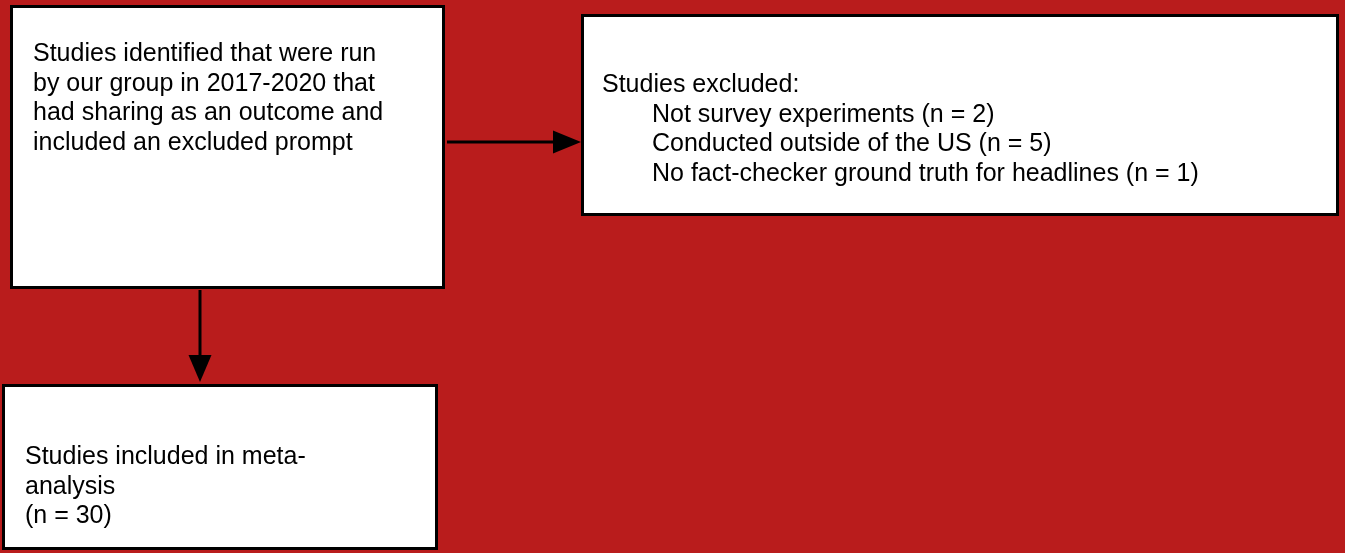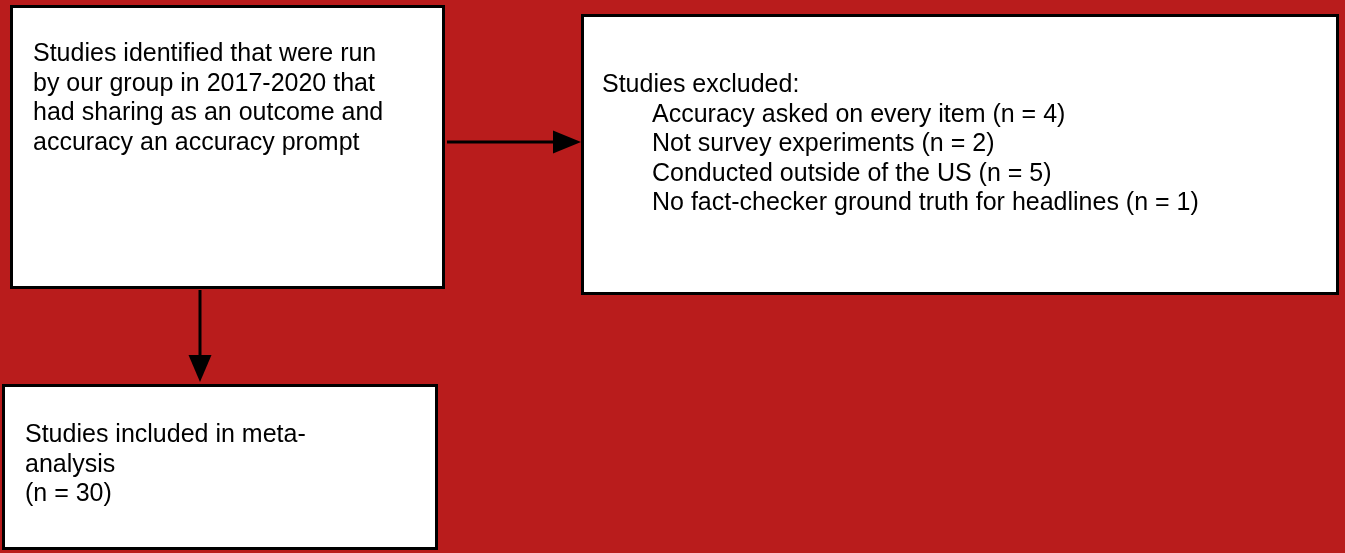--- a/index.html
+++ b/index.html
@@ -19,52 +19,51 @@
     background: #ffffff;
   }
   .box-text {
     font-size: 25px;
     line-height: 29.5px;
     color: #000000;
     white-space: nowrap;
   }
   .box-identified { left: 10px; top: 5px; width: 435px; height: 284px; }
   .box-identified .box-text { padding: 30px 0 0 20px; }
-  .box-excluded { left: 581px; top: 14px; width: 758px; height: 281px; }
+  .box-excluded { left: 581px; top: 14px; width: 758px; height: 202px; }
   .box-excluded .box-text { padding: 52px 0 0 18px; }
   .box-included { left: 2px; top: 384px; width: 436px; height: 166px; }
-  .box-included .box-text { padding: 32px 0 0 20px; }
+  .box-included .box-text { padding: 54px 0 0 20px; }
   .indent { margin-left: 50px; }
   .arrow { position: absolute; display: block; }
   .arrow-right { left: 445px; top: 129px; }
   .arrow-down { left: 186px; top: 289px; }
 </style>
 </head>
 <body>
 
 <div class="canvas">
 
   <div class="box box-identified">
     <div class="box-text">
       <div>Studies identified that were run</div>
       <div>by our group in 2017-2020 that</div>
       <div>had sharing as an outcome and</div>
-      <div>accuracy an accuracy prompt</div>
+      <div>included an excluded prompt</div>
     </div>
   </div>
 
   <svg class="arrow arrow-right" width="140" height="26" viewBox="0 0 140 26" aria-hidden="true">
     <line x1="2" y1="13" x2="112" y2="13" stroke="#000000" stroke-width="3"></line>
     <polygon points="108,1.5 136,13 108,24.5" fill="#000000"></polygon>
   </svg>
 
   <div class="box box-excluded">
     <div class="box-text">
       <div>Studies excluded:</div>
-      <div class="indent">Accuracy asked on every item (n = 4)</div>
       <div class="indent">Not survey experiments (n = 2)</div>
       <div class="indent">Conducted outside of the US (n = 5)</div>
       <div class="indent">No fact-checker ground truth for headlines (n = 1)</div>
     </div>
   </div>
 
   <svg class="arrow arrow-down" width="28" height="95" viewBox="0 0 28 95" aria-hidden="true">
     <line x1="14" y1="1" x2="14" y2="70" stroke="#000000" stroke-width="3"></line>
     <polygon points="2.5,66 25.5,66 14,93" fill="#000000"></polygon>
   </svg>

